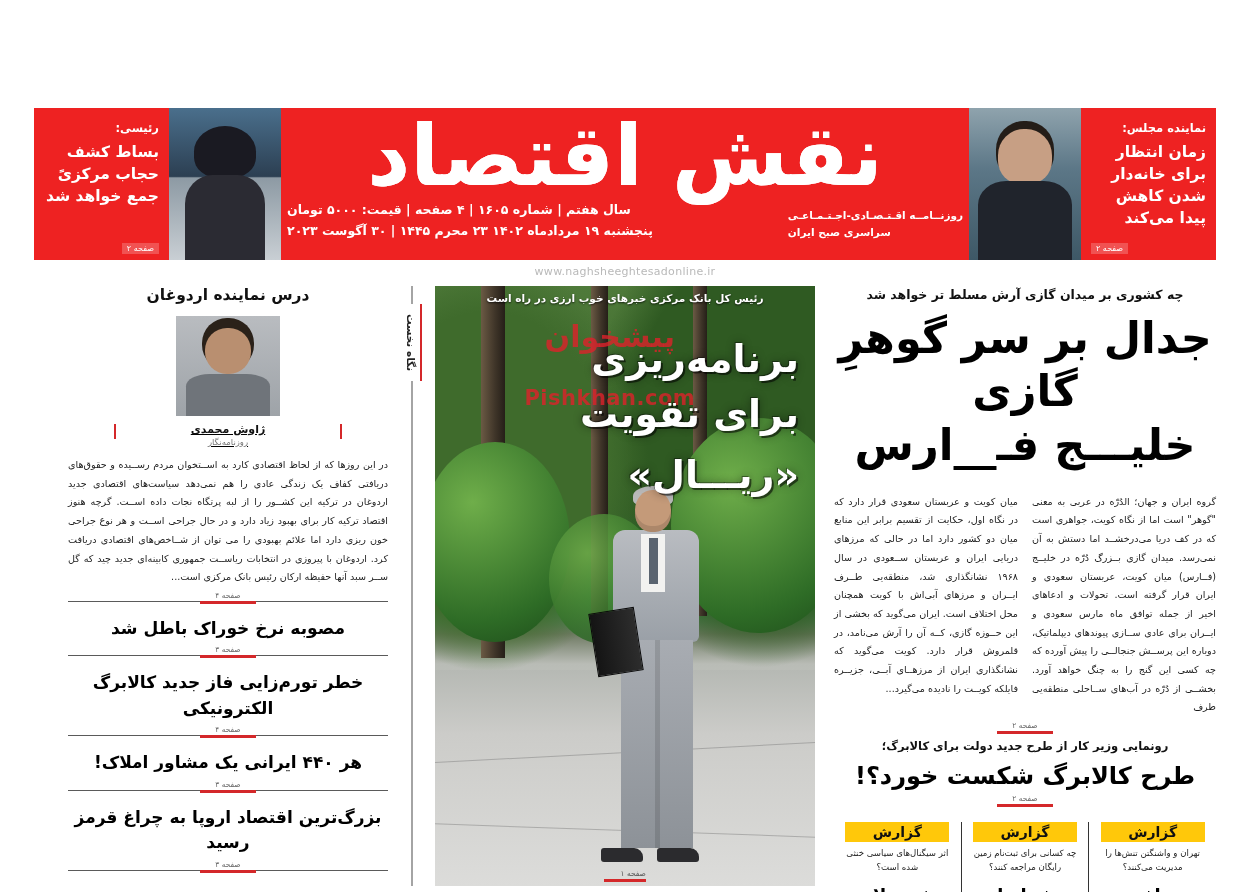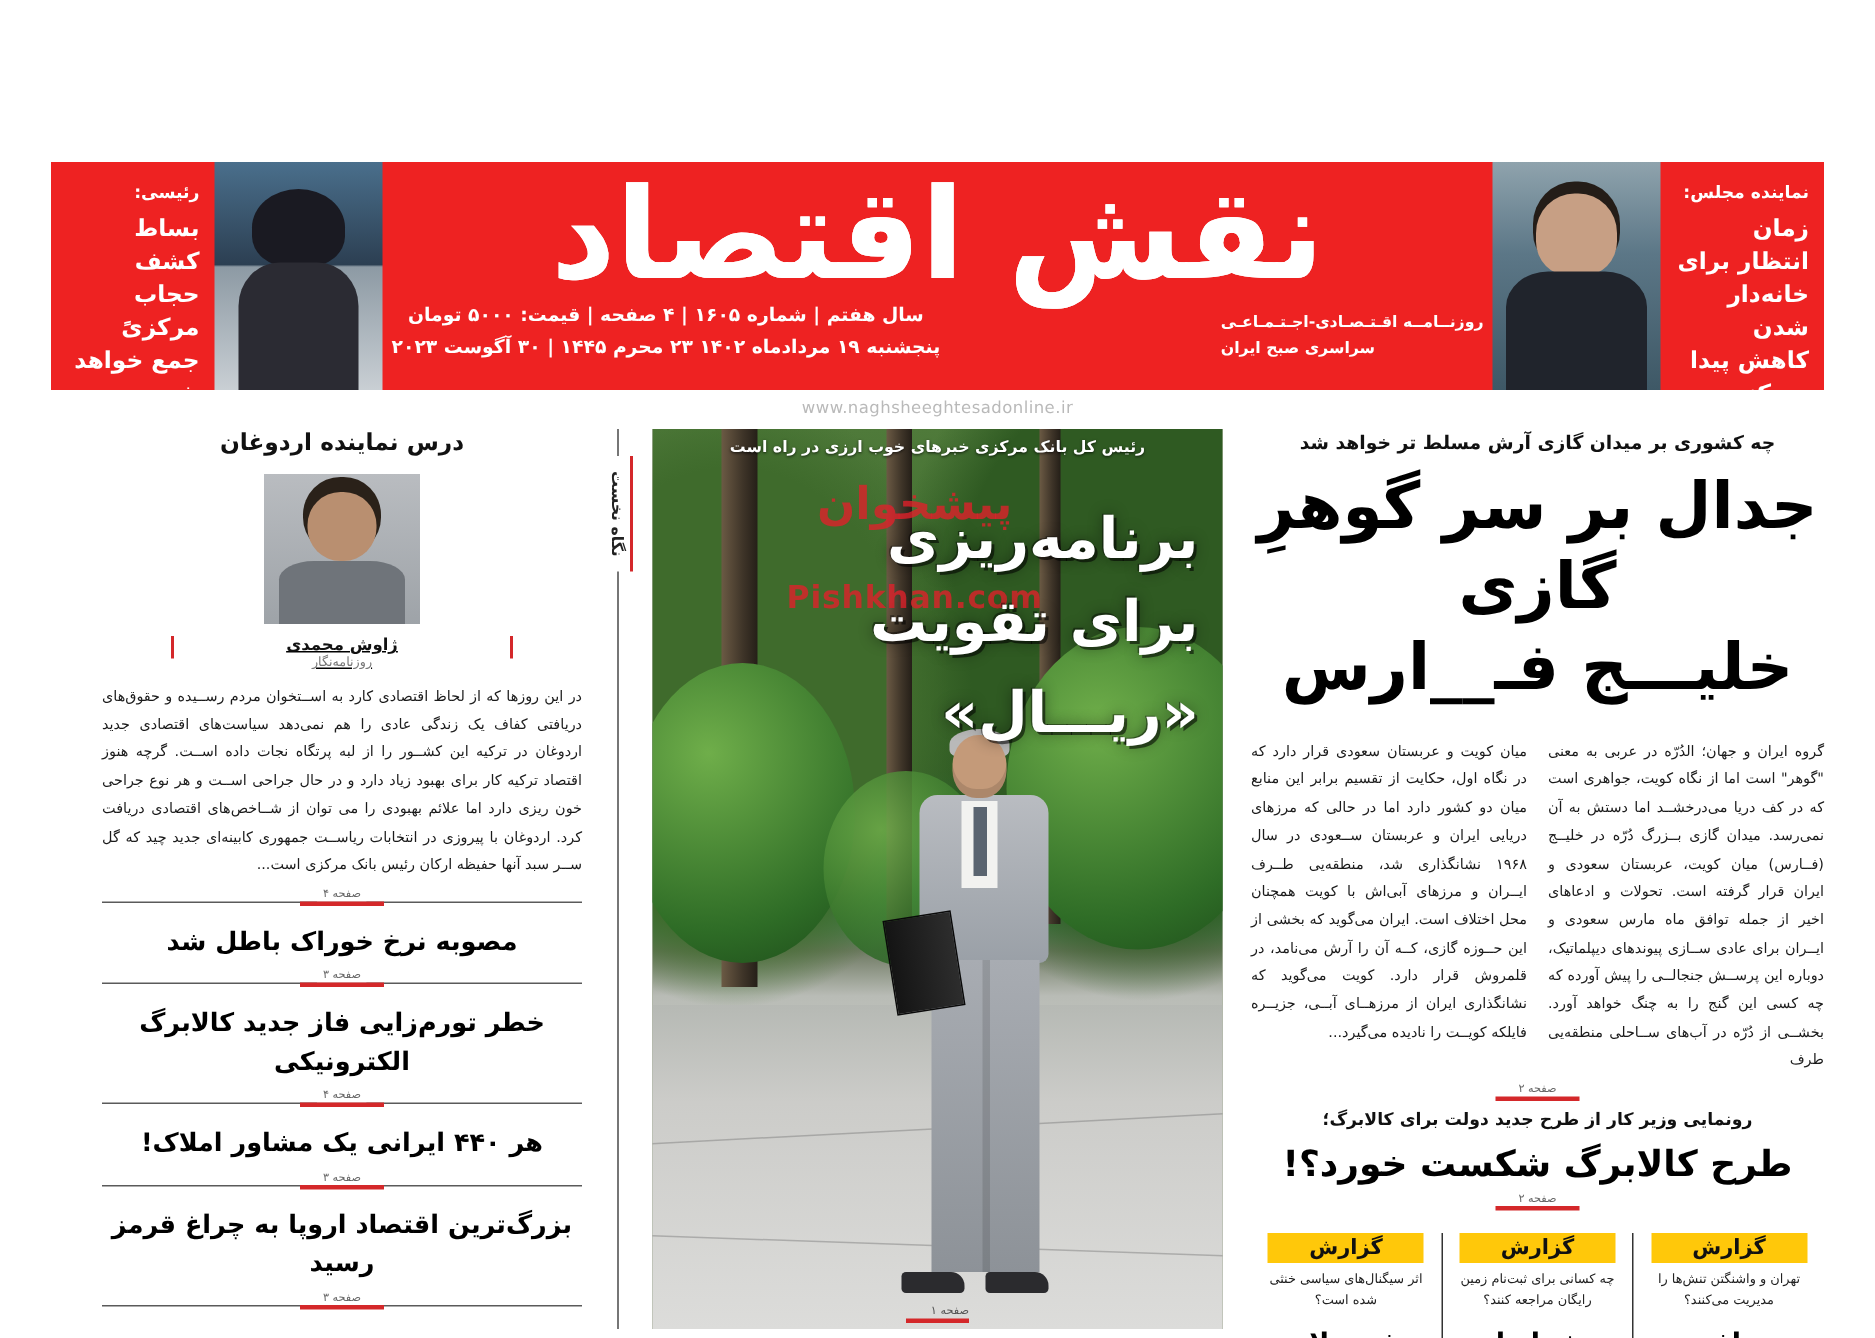--- a/index.html
+++ b/index.html
@@ -21,21 +21,21 @@
   
   .masthead {
     position: absolute;
     left: 34px; top: 108px;
     width: 1182px; height: 152px;
     background: var(--red, #ee2222);
     display: flex;
     align-items: stretch;
   }
   .mh-side {
-    width: 221px;
+    width: 247px;
     display: flex;
     align-items: stretch;
     flex-shrink: 0;
     justify-content: space-between;
   }
   .mh-side-right { flex-direction: row-reverse; }
   .mh-photo {
     width: 112px; height: 152px;
     flex-shrink: 0;
     position: relative;
@@ -135,21 +135,21 @@
     margin-top: 2px;
   }
   .mh-meta-col {
     color: #fff;
     font-size: 10.5px;
     font-weight: 700;
     line-height: 1.65;
     text-align: center;
   }
   .mh-meta-col.left  { text-align: left; }
-  .mh-meta-col.right { text-align: center; }
+  .mh-meta-col.right { text-align: left; }
   .mh-issue-line {
     color: #fff;
     font-size: 12.5px;
     font-weight: 700;
     white-space: nowrap;
   }
   .mh-date-line {
     color: #fff;
     font-size: 12.5px;
     font-weight: 700;

